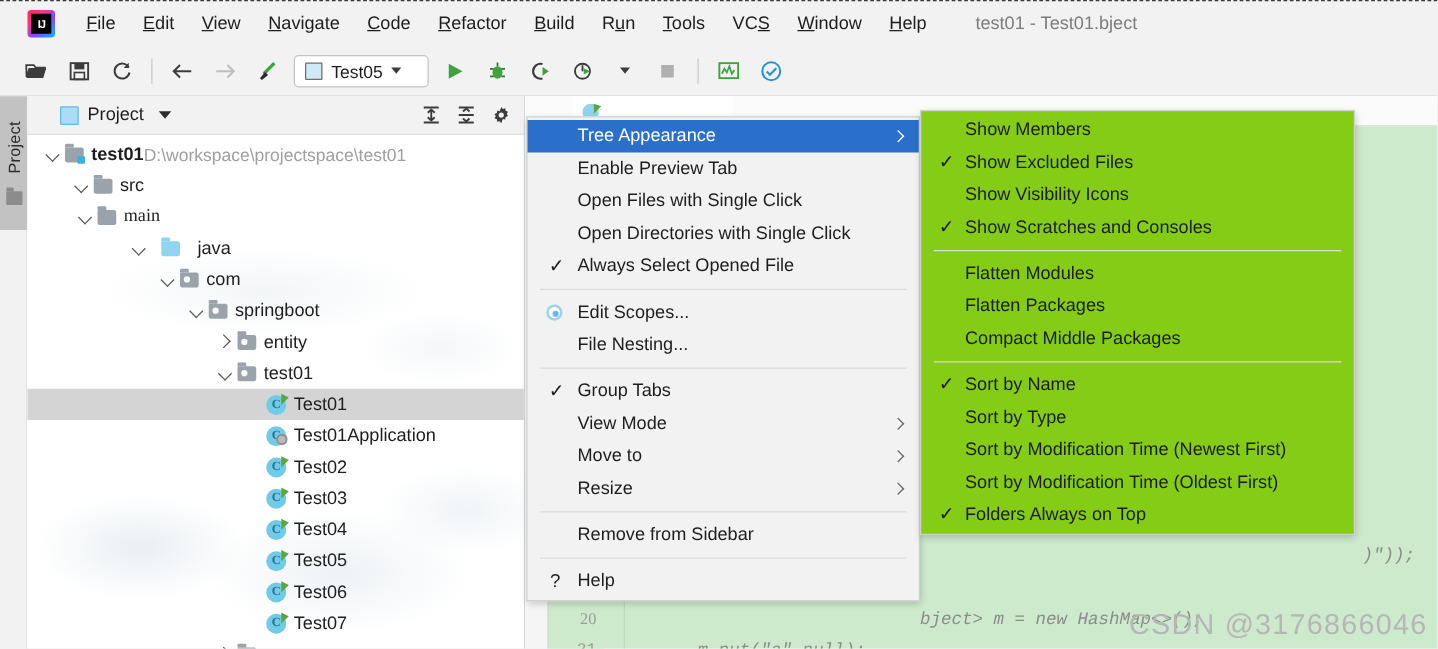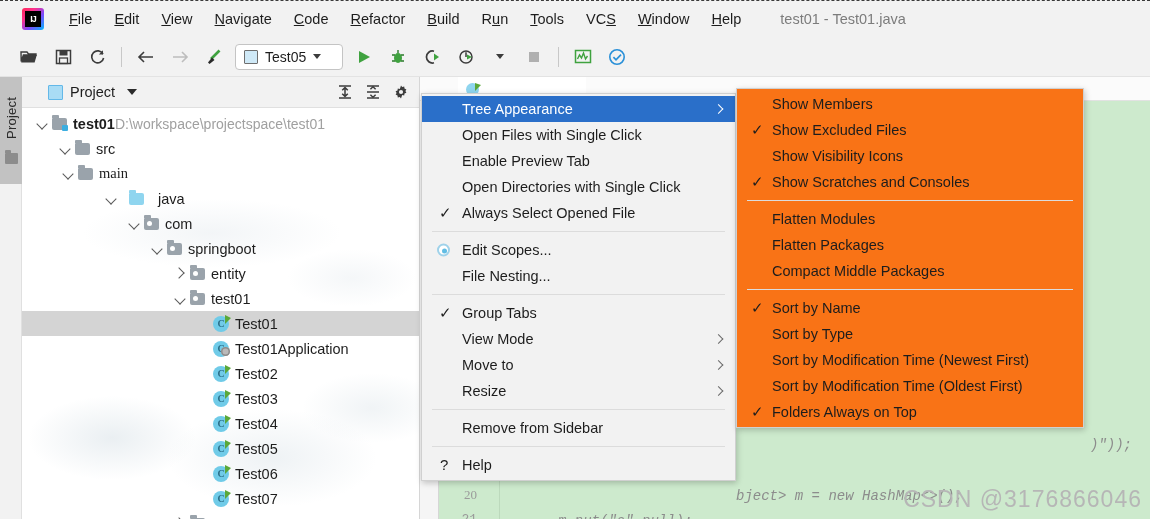--- a/index.html
+++ b/index.html
@@ -276,21 +276,21 @@
     width: 7px; height: 7px;
     border-right: 1.8px solid #6a6a6a; border-top: 1.8px solid #6a6a6a;
     transform: translateY(-50%) rotate(45deg);
   }
   .mi.selected .arrow { border-color: #fff; }
   .msep { height: 1px; background: #dcdcdc; margin: 5px 10px; }
 
   
   .submenu {
     position: absolute; left: 736px; top: 88px; width: 348px;
-    background: #f97316;
+    background: #84cc16;
     border: 1px solid #d0d0d0;
     box-shadow: 1px 2px 6px rgba(0,0,0,0.22);
     padding: 2px 0;
     z-index: 50;
     text-align: right;
   }
   .submenu .mi { padding-left: 35px; }
   .submenu .mi .check { left: 14px; }
 </style>
 </head>
@@ -307,21 +307,21 @@
       <div class="menu-item"><span class="mn">N</span>avigate</div>
       <div class="menu-item"><span class="mn">C</span>ode</div>
       <div class="menu-item"><span class="mn">R</span>efactor</div>
       <div class="menu-item"><span class="mn">B</span>uild</div>
       <div class="menu-item">R<span class="mn">u</span>n</div>
       <div class="menu-item"><span class="mn">T</span>ools</div>
       <div class="menu-item">VC<span class="mn">S</span></div>
       <div class="menu-item"><span class="mn">W</span>indow</div>
       <div class="menu-item"><span class="mn">H</span>elp</div>
     </div>
-    <div class="win-title">test01 - Test01.java</div>
+    <div class="win-title">test01 - Test01.bject</div>
   </div>
 
   <div class="toolbar">
     <div class="tb">
       <svg width="18" height="16" viewBox="0 0 18 16">
           <path d="M1 3h6l1.5 2H16v1H3.4L1.2 12.6z" fill="none" stroke="#3c3c3c" stroke-width="1.4"></path>
           <path d="M3.2 6h13.6l-2.2 7.4H1.2z" fill="#3c3c3c"></path>
         </svg>
     </div>
     <div class="tb">
@@ -548,24 +548,24 @@
       <div class="watermark">CSDN @3176866046</div>
     </div>
   </div>
 
   <div class="ctxmenu" id="ctxmenu">
       <div class="mi selected">
         <span>Tree Appearance</span>
         <span class="arrow"></span>
       </div>
       <div class="mi">
+        <span>Enable Preview Tab</span>
+      </div>
+      <div class="mi">
         <span>Open Files with Single Click</span>
-      </div>
-      <div class="mi">
-        <span>Enable Preview Tab</span>
       </div>
       <div class="mi">
         <span>Open Directories with Single Click</span>
       </div>
       <div class="mi">
         <span class="check">✓</span>
         <span>Always Select Opened File</span>
       </div>
       <div class="msep"></div>
       <div class="mi">

